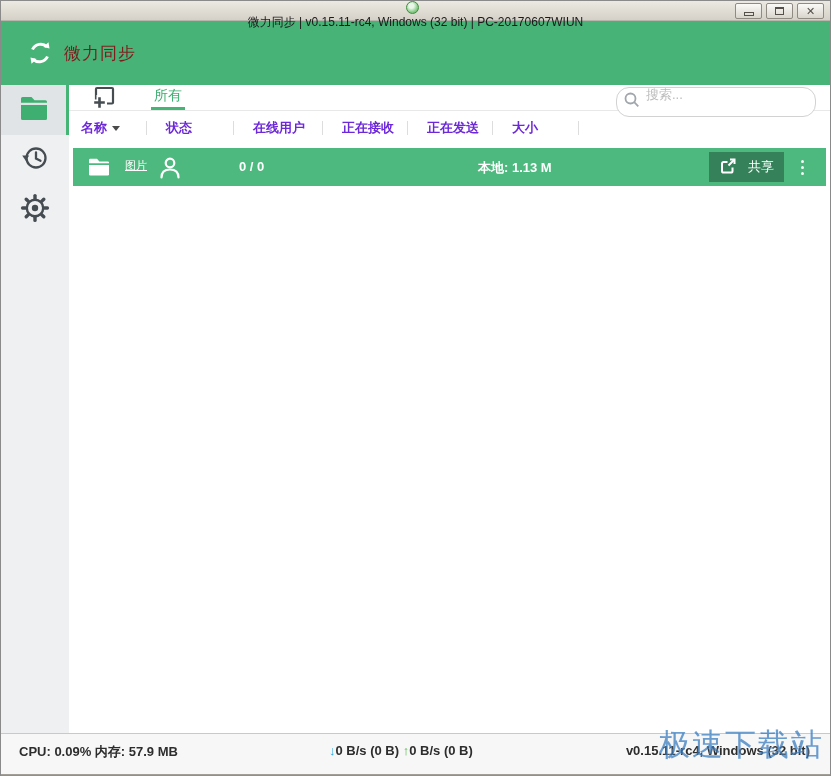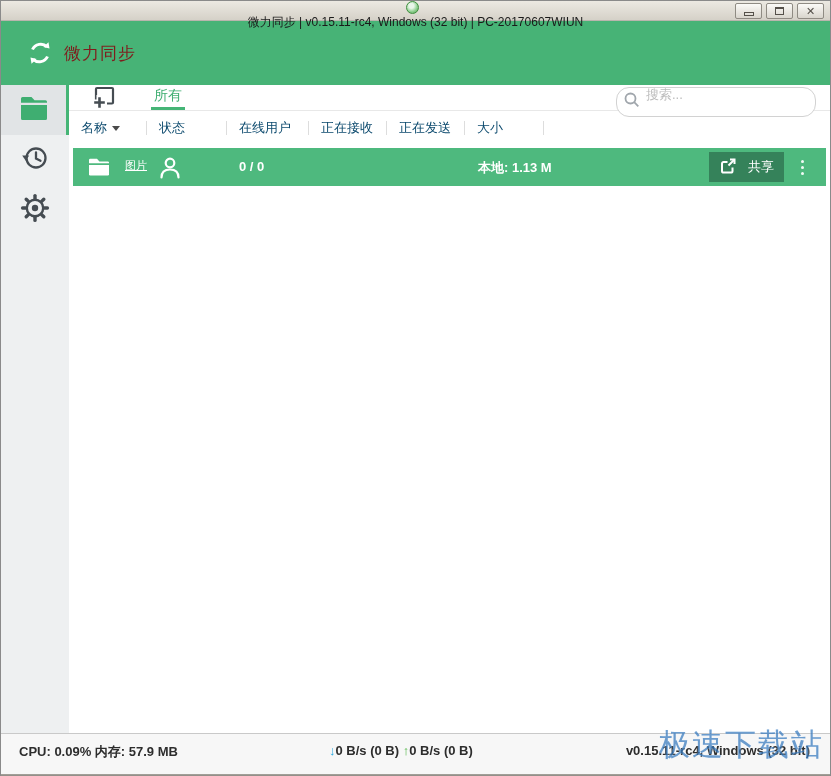--- a/index.html
+++ b/index.html
@@ -46,21 +46,21 @@
          font-size:14px; color:#3fae71; border-bottom:3px solid #45b576; cursor:pointer; }
   .toolbar-spacer { flex:1; }
   .search-wrap { position:relative; margin-right:14px; }
   .search-wrap input { width:200px; height:30px; border:1px solid #d2d2d2; border-radius:13px;
                        padding:0 8px 15px 29px; font-size:13px; color:#be185d; outline:none;
                        font-family:"Liberation Sans","DejaVu Sans",sans-serif; }
   .search-wrap input::placeholder { color:#bcbcbc; }
   .search-icon { position:absolute; left:8px; top:7px; }
 
   
-  .thead { height:34px; display:flex; align-items:center; font-size:13px; font-weight:400; color:#0c4a6e; }
+  .thead { height:34px; display:flex; align-items:center; font-size:13px; font-weight:700; color:#6d28d9;gap:7px; }
   .th { padding-left:12px; position:relative; display:flex; align-items:center; height:100%; cursor:pointer; }
   .th::after { content:""; position:absolute; right:0; top:10px; height:14px; border-right:1px solid #ddd; }
   .th.c0{width:78px;} .th.c1{width:80px;} .th.c2{width:82px;} .th.c3{width:78px;} .th.c4{width:78px;} .th.c5{width:79px;}
   .sort-caret { width:0; height:0; border-left:4px solid transparent; border-right:4px solid transparent;
                 border-top:5px solid #4a4a4a; margin-left:5px; }
 
   
   .frow { height:38px; margin:3px 4px 0 4px; background:#4eb97e; position:relative; color:#fff; cursor:pointer; }
   .frow .row-folder { position:absolute; left:14px; top:9px; }
   .frow .row-name { position:absolute; left:52px; top:10px; font-size:11px;text-decoration:underline; }

